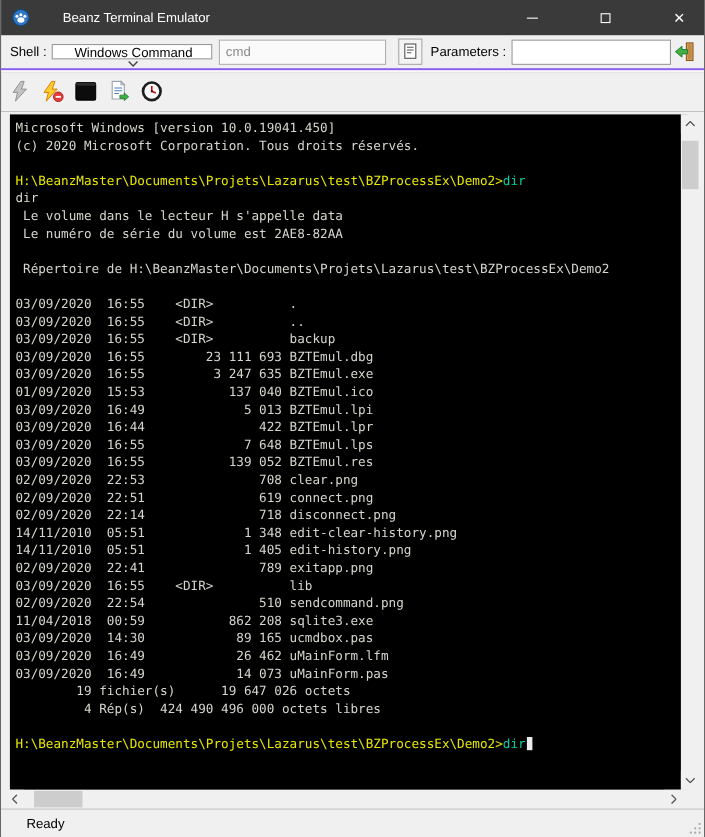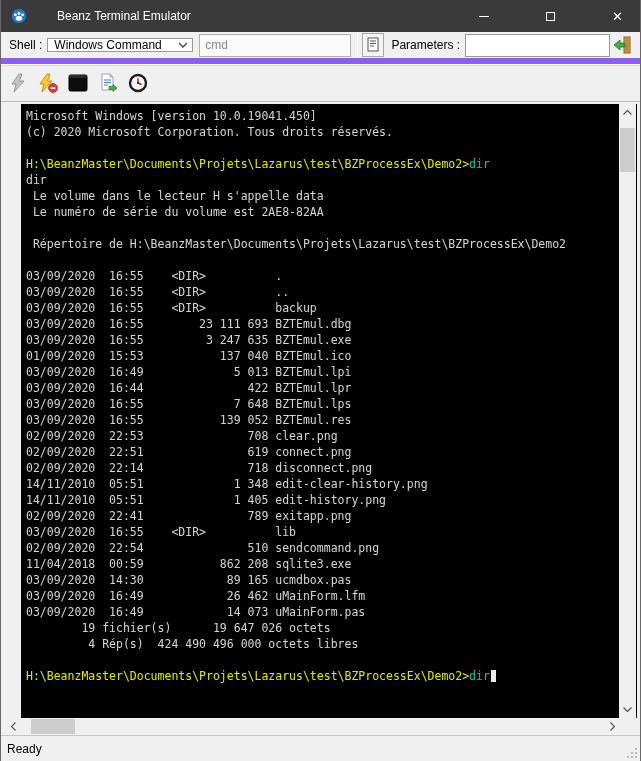--- a/index.html
+++ b/index.html
@@ -12,53 +12,53 @@
   .window{width:641px;height:761px;background:var(--chrome-bg);border:1px solid #686868;border-top:none;display:flex;flex-direction:column;}
   
   .titlebar{height:32px;background:var(--titlebar-bg);display:flex;align-items:center;flex:0 0 32px;gap:22px;}
   .titlebar .appicon{width:16px;height:16px;margin:0 8px 0 10px;}
   .titlebar .title{color:var(--titlebar-text);font-size:12px;flex:1;}
   .caption-btn{width:45px;height:32px;display:flex;align-items:center;justify-content:center;color:#fff;}
   .min-bar{display:block;width:10px;height:1px;background:#fff;}
   .max-box{display:block;width:9px;height:9px;border:1px solid #fff;}
   .close-x{font-size:13px;line-height:13px;}
   
-  .toolbar1{height:32px;flex:0 0 32px;display:flex;align-items:center;padding:0 6px 0 8px;border-bottom:6px solid #8b5cf6;}
+  .toolbar1{height:32px;flex:0 0 32px;display:flex;align-items:center;padding:0 6px 0 8px;border-bottom:2px solid #8b5cf6;}
   .lbl{color:#000;margin-right:5px;white-space:nowrap;}
-  .combobox{width:158px;height:14px;background:#fff;border:1px solid #999;display:flex;align-items:center;padding:0 4px 0 6px;margin-right:6px;}
+  .combobox{width:158px;height:14px;background:#fff;border:1px solid #999;display:flex;align-items:center;padding:0 4px 0 6px;margin-right:6px;flex-direction:column;}
   .combobox .val{flex:1;}
   .combobox svg{flex:0 0 auto;}
   .textbox{height:23px;background:#fafafa;border:1px solid #b0b0b0;padding:2px 5px;font-family:"Liberation Sans",sans-serif;font-size:12px;color:#000;}
   .textbox.dim{color:#8a8a8a;}
   .cmdbox{width:152px;margin-right:5px;}
   .parambox{width:145px;background:#fff;border-color:#999;}
   .vsep{width:1px;height:24px;background:#d4d4d4;border-right:1px solid #fff;margin:0 4px 0 1px;}
   .mini-btn{width:24px;height:24px;border:1px solid #a8a8a8;background:#f4f4f4;display:flex;align-items:center;justify-content:center;margin-right:7px;}
   .flat-btn{width:26px;height:26px;display:flex;align-items:center;justify-content:center;background:transparent;border:none;}
   .spacer{flex:1;}
   
   .toolbar2{height:38px;flex:0 0 38px;display:flex;align-items:center;padding:0 4px;border-top:1px solid #fff;border-bottom:1px solid #bcbcbc;box-shadow:inset 0 1px 0 #d9d9d9;}
   .toolbar2 .flat-btn{margin-right:4px;}
   
   .termwrap{flex:0 0 633px;height:633px;position:relative;background:var(--chrome-bg);}
-  .terminal{position:absolute;left:20px;top:2px;width:616px;height:614px;background:var(--terminal-bg);color:var(--terminal-text);overflow:hidden;padding:4px 0 0 5px;}
+  .terminal{position:absolute;left:8px;top:2px;width:616px;height:614px;background:var(--terminal-bg);color:var(--terminal-text);overflow:hidden;padding:4px 0 0 5px;}
   .tline{height:16px;line-height:16px;white-space:pre;font-family:"DejaVu Sans Mono",monospace;font-size:11.5px;}
   .tprompt{color:var(--prompt-color);}
   .tcmd{color:var(--command-color);}
   .tcaret{display:inline-block;width:5px;height:12px;background:#ececec;vertical-align:-2px;margin-left:1px;}
   
   .vscroll{position:absolute;right:4px;top:2px;width:17px;height:614px;background:#f0f0f0;}
   .hscroll{position:absolute;left:4px;top:616px;width:616px;height:17px;background:#f0f0f0;}
   .sb-btn{position:absolute;width:17px;height:17px;display:flex;align-items:center;justify-content:center;background:#f0f0f0;}
   .vscroll .up{top:0;left:0;} .vscroll .down{bottom:0;left:0;}
   .hscroll .left{left:0;top:0;} .hscroll .right{right:0;top:0;}
   .vthumb{position:absolute;left:1px;top:24px;width:15px;height:44px;background:#cdcdcd;}
   .hthumb{position:absolute;top:1px;left:26px;width:44px;height:15px;background:#cdcdcd;}
   
-  .statusbar{flex:0 0 26px;height:26px;border-top:1px solid #c6c6c6;background:var(--chrome-bg);display:flex;align-items:center;padding:0 6px;position:relative;}
+  .statusbar{flex:0 0 26px;height:26px;border-top:1px solid #c6c6c6;background:var(--chrome-bg);display:flex;align-items:center;padding:0 23px;position:relative;}
   .grip{position:absolute;right:2px;bottom:2px;width:12px;height:12px;}
 </style>
 </head>
 <body>
 
 <div class="window">
 
   <div class="titlebar">
     <svg class="appicon" viewBox="0 0 16 16">
       <circle cx="8" cy="8" r="7.5" fill="#2f77c2" stroke="#16456f" stroke-width="1"></circle>

